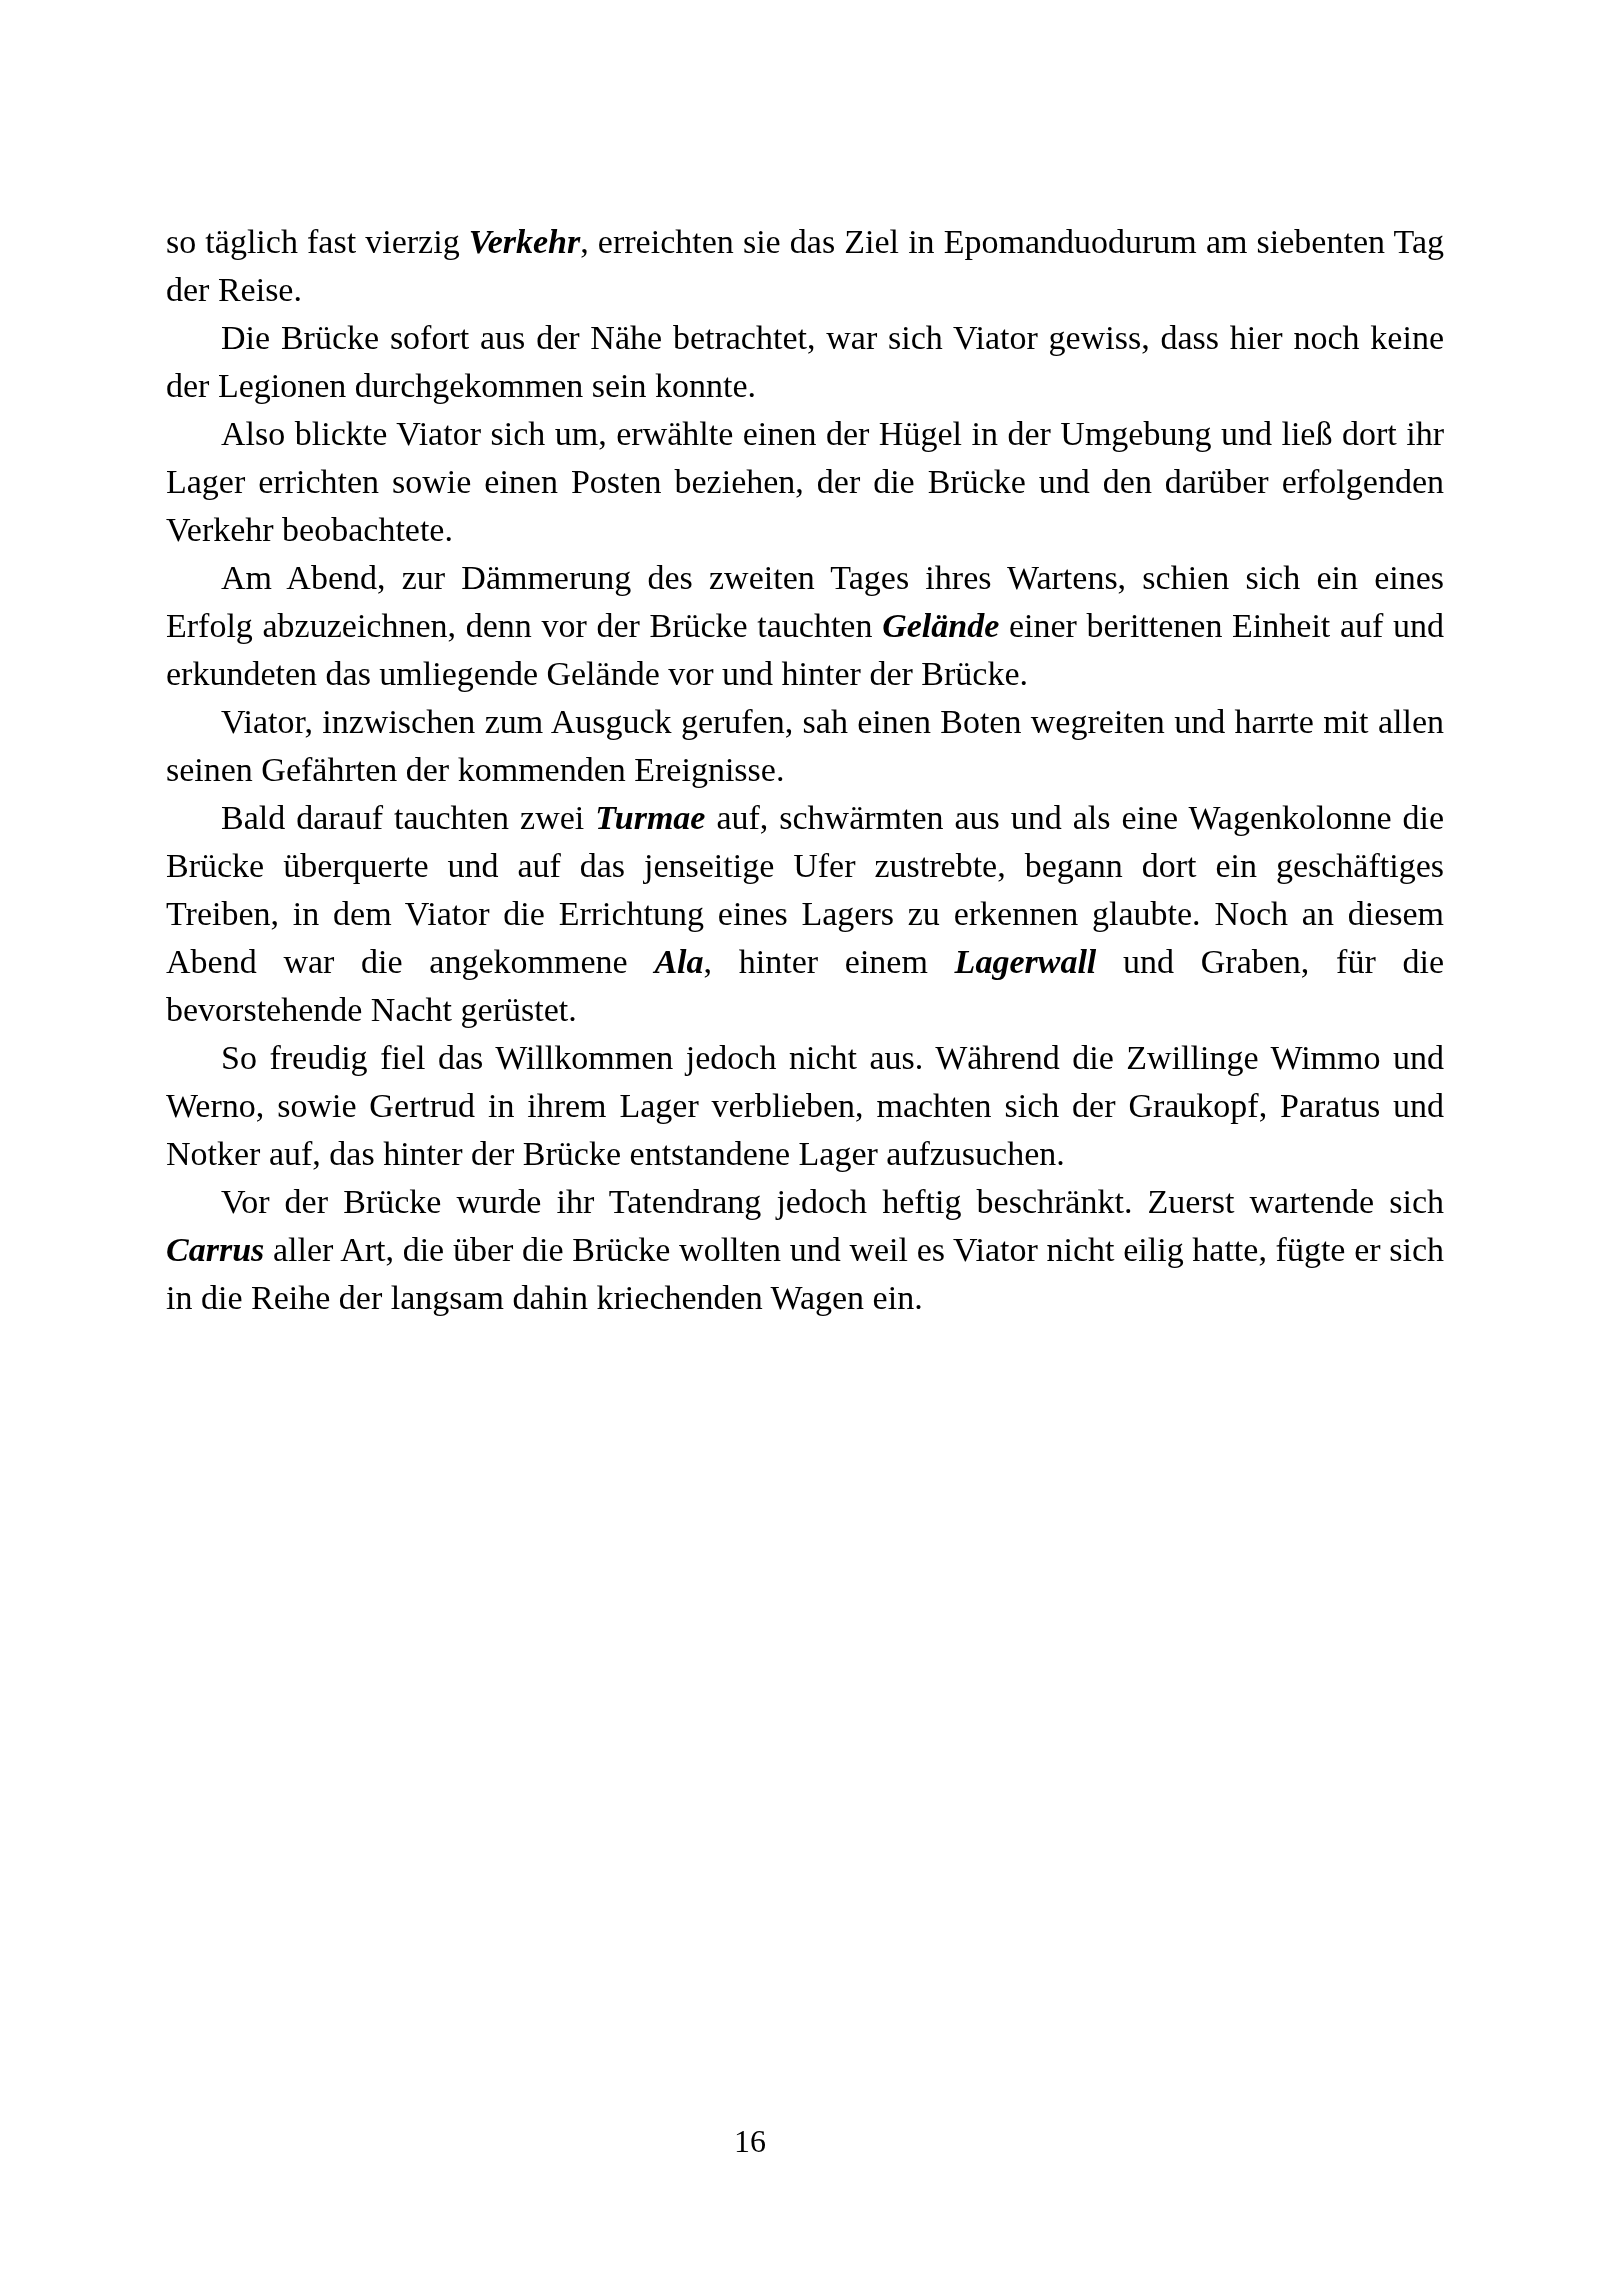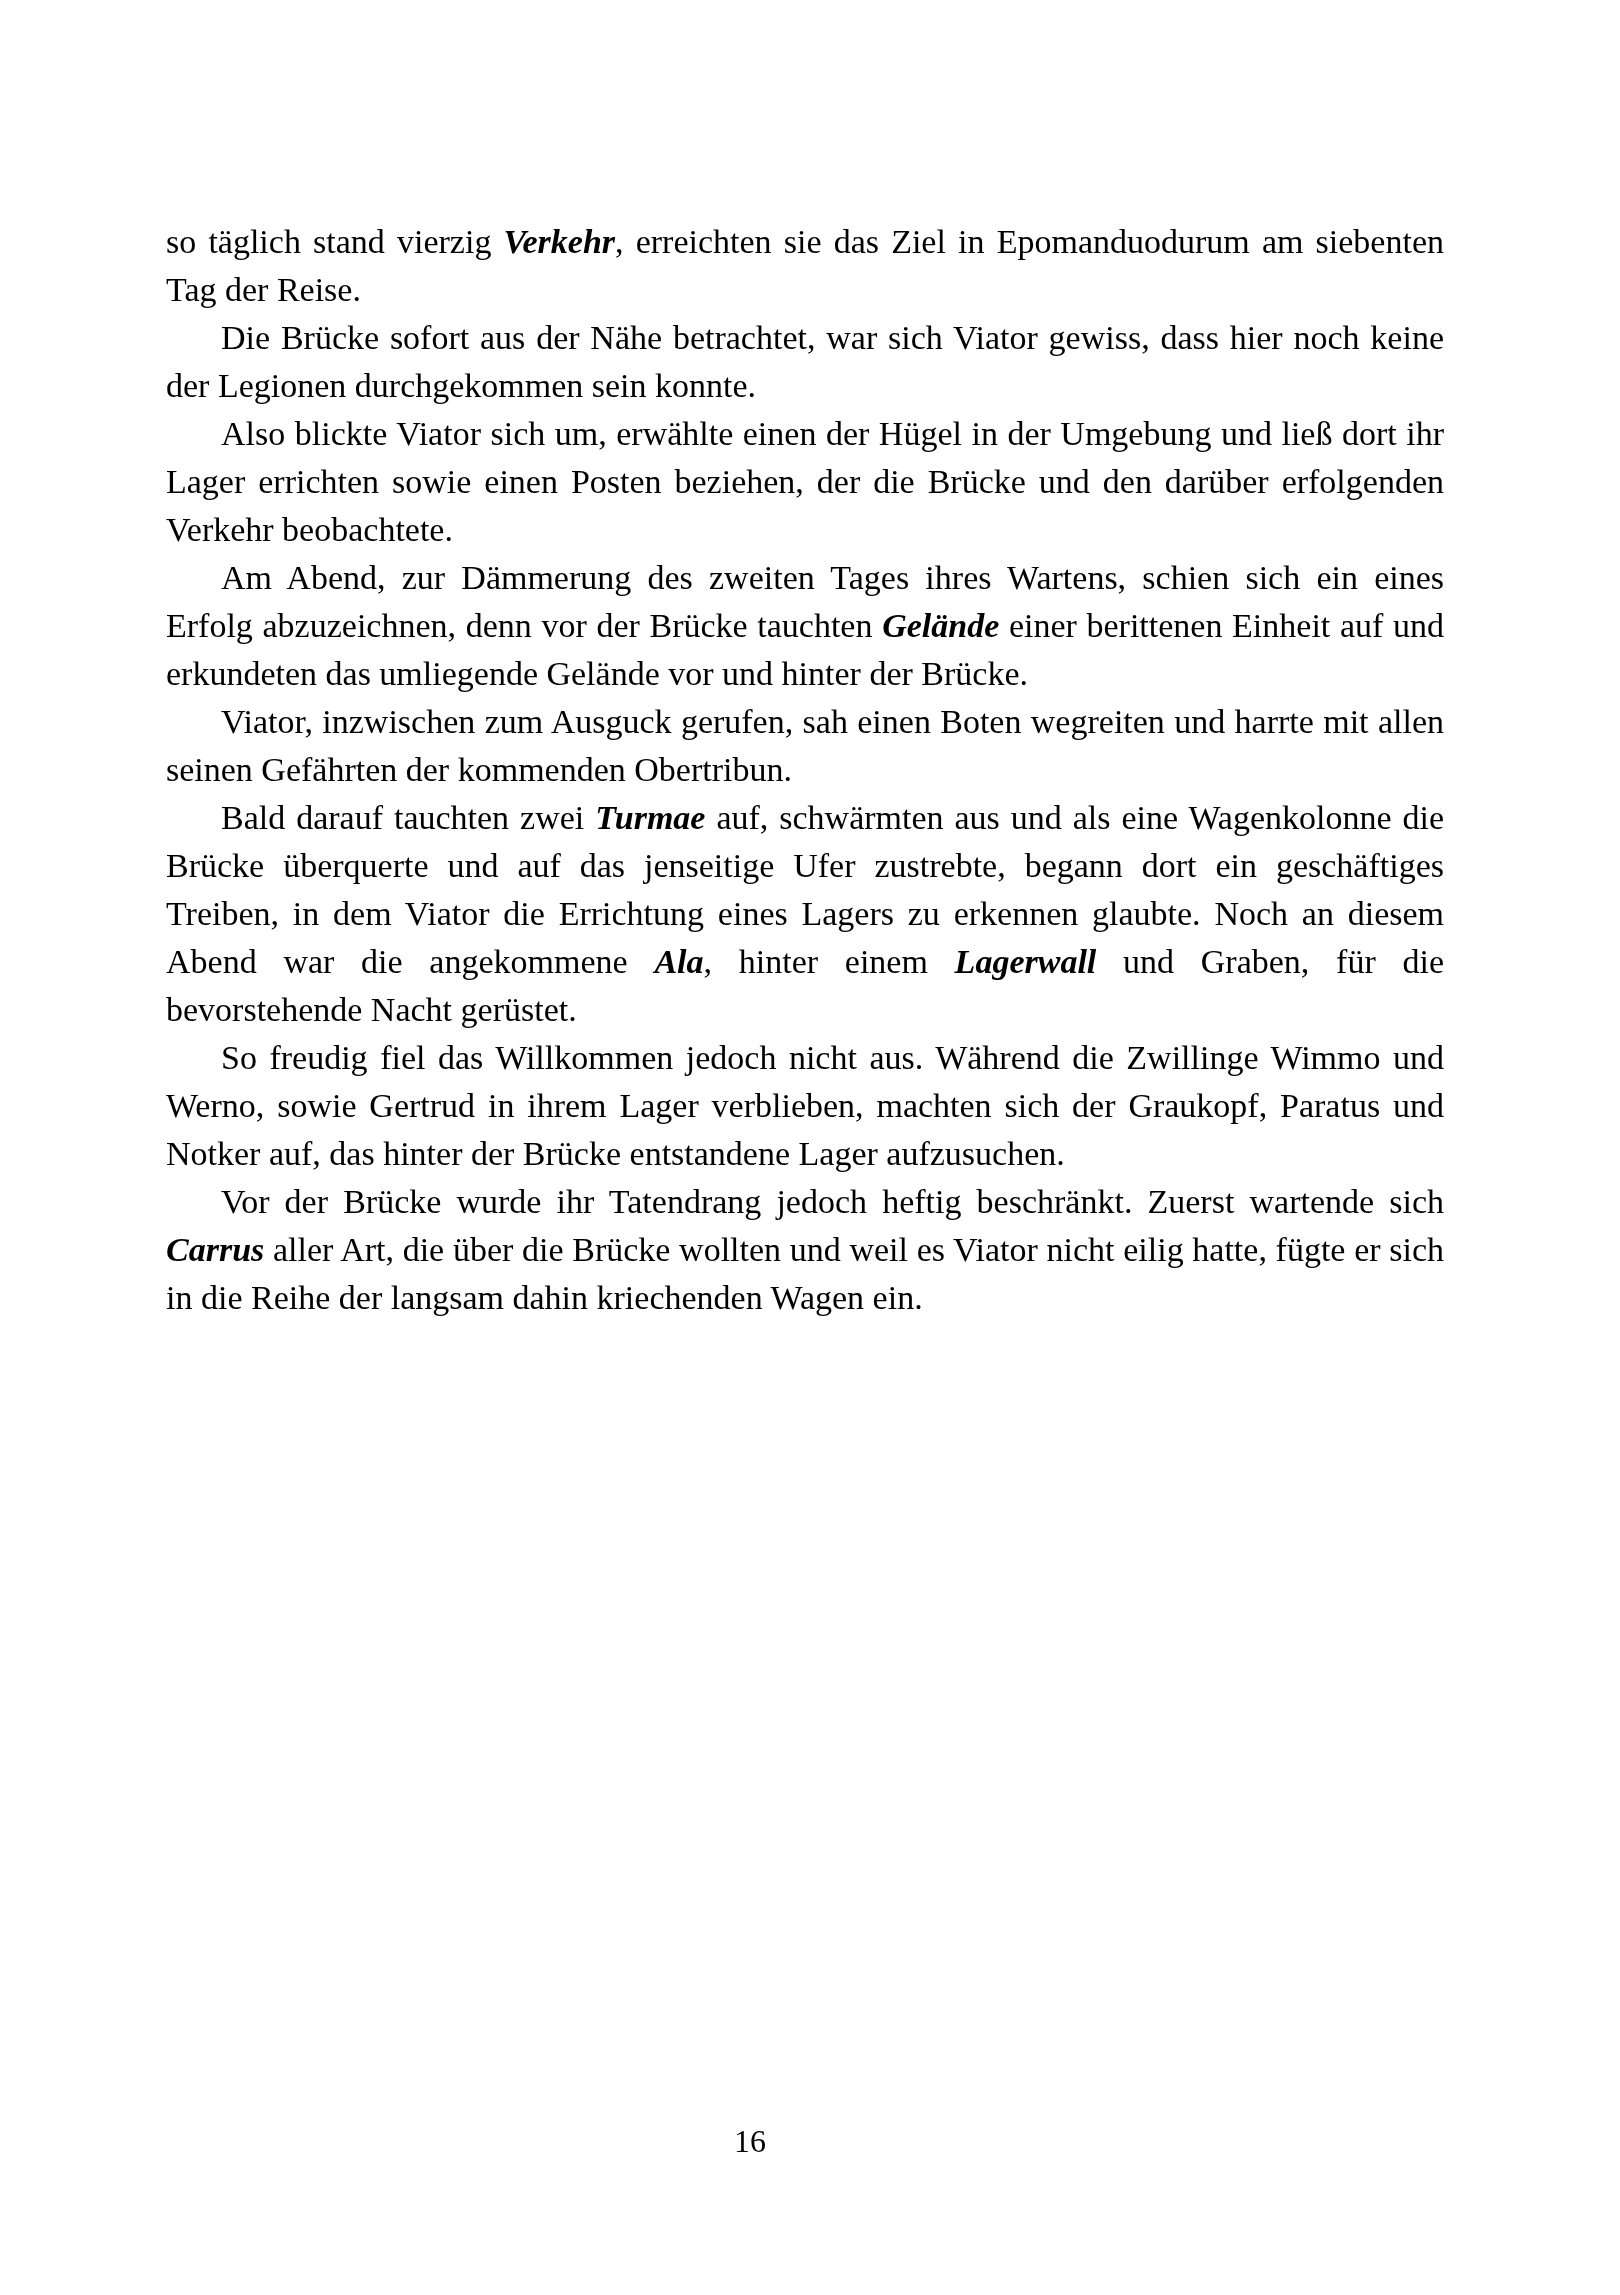--- a/index.html
+++ b/index.html
@@ -43,24 +43,24 @@
       top: 2123px;
       text-align: center;
       font-size: 32px;
       line-height: 37px;
     }
   </style>
 </head>
 <body>
 
 <div class="page" id="page-body">
-    <p class="para no-indent"><span>so täglich stand vierzig </span><em>Verkehr</em><span>, erreichten sie das Ziel in Epomanduodurum am siebenten Tag der Reise.</span></p>
+    <p class="para no-indent"><span>so täglich fast vierzig </span><em>Verkehr</em><span>, erreichten sie das Ziel in Epomanduodurum am siebenten Tag der Reise.</span></p>
     <p class="para"><span>Die Brücke sofort aus der Nähe betrachtet, war sich Viator gewiss, dass hier noch keine der Legionen durchgekommen sein konnte.</span></p>
     <p class="para"><span>Also blickte Viator sich um, erwählte einen der Hügel in der Umgebung und ließ dort ihr Lager errichten sowie einen Posten beziehen, der die Brücke und den darüber erfolgenden Verkehr beobachtete.</span></p>
     <p class="para"><span>Am Abend, zur Dämmerung des zweiten Tages ihres Wartens, schien sich ein eines Erfolg abzuzeichnen, denn vor der Brücke tauchten </span><em>Gelände</em><span> einer berittenen Einheit auf und erkundeten das umliegende Gelände vor und hinter der Brücke.</span></p>
-    <p class="para"><span>Viator, inzwischen zum Ausguck gerufen, sah einen Boten wegreiten und harrte mit allen seinen Gefährten der kommenden Obertribun.</span></p>
+    <p class="para"><span>Viator, inzwischen zum Ausguck gerufen, sah einen Boten wegreiten und harrte mit allen seinen Gefährten der kommenden Ereignisse.</span></p>
     <p class="para"><span>Bald darauf tauchten zwei </span><em>Turmae</em><span> auf, schwärmten aus und als eine Wagenkolonne die Brücke überquerte und auf das jenseitige Ufer zustrebte, begann dort ein geschäftiges Treiben, in dem Viator die Errichtung eines Lagers zu erkennen glaubte. Noch an diesem Abend war die angekommene </span><em>Ala</em><span>, hinter einem </span><em>Lagerwall</em><span> und Graben, für die bevorstehende Nacht gerüstet.</span></p>
     <p class="para"><span>So freudig fiel das Willkommen jedoch nicht aus. Während die Zwillinge Wimmo und Werno, sowie Gertrud in ihrem Lager verblieben, machten sich der Graukopf, Paratus und Notker auf, das hinter der Brücke entstandene Lager aufzusuchen.</span></p>
     <p class="para"><span>Vor der Brücke wurde ihr Tatendrang jedoch heftig beschränkt. Zuerst wartende sich </span><em>Carrus</em><span> aller Art, die über die Brücke wollten und weil es Viator nicht eilig hatte, fügte er sich in die Reihe der langsam dahin kriechenden Wagen ein.</span></p>
   </div>
 
 <div class="page-number">16</div>
 
 
 </body></html>

